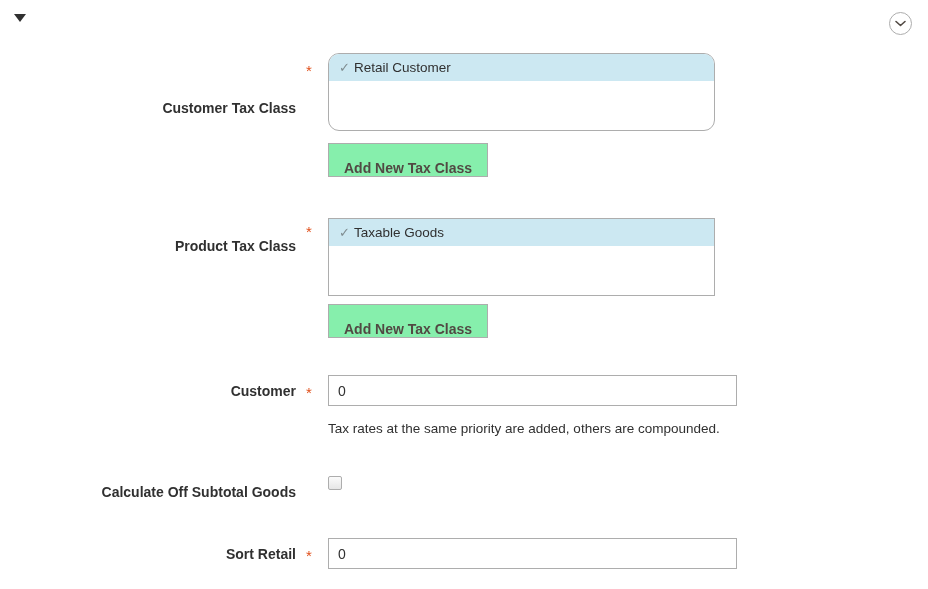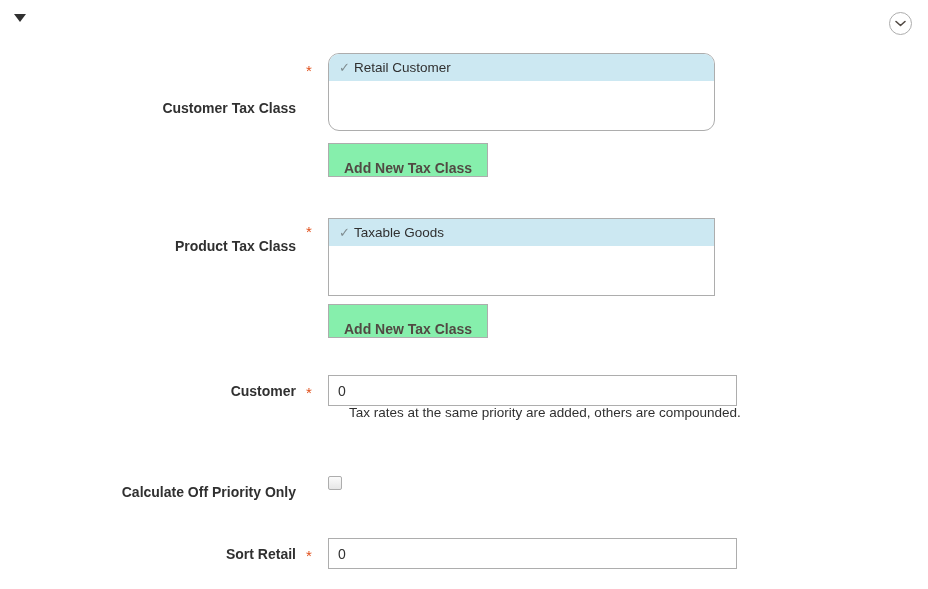--- a/index.html
+++ b/index.html
@@ -209,25 +209,25 @@
 
   <button class="btn" style="top:90px;">Add New Tax Class</button>
 </div>
 
 <div class="field-row" style="top:375px;">
   <span class="field-label" style="top:8px;">Customer</span>
   <span class="req-star" style="top:10px;">*</span>
 
   <input class="text-input" type="text" style="top: 0px;" value="0">
 
-  <div class="note" style="top:28px;margin-left:21px;">Tax rates at the same priority are added, others are compounded.</div>
+  <div class="note" style="top:44px;">Tax rates at the same priority are added, others are compounded.</div>
 </div>
 
 <div class="field-row" style="top:476px;">
-  <span class="field-label" style="top:8px;">Calculate Off Priority Only</span>
+  <span class="field-label" style="top:8px;">Calculate Off Subtotal Goods</span>
   <div class="checkbox" style="top:0;"></div>
 </div>
 
 <div class="field-row" style="top:538px;">
   <span class="field-label" style="top:8px;">Sort Retail</span>
   <span class="req-star" style="top:10px;">*</span>
 
   <input class="text-input" type="text" style="top: 0px;" value="0">
 </div>
 

